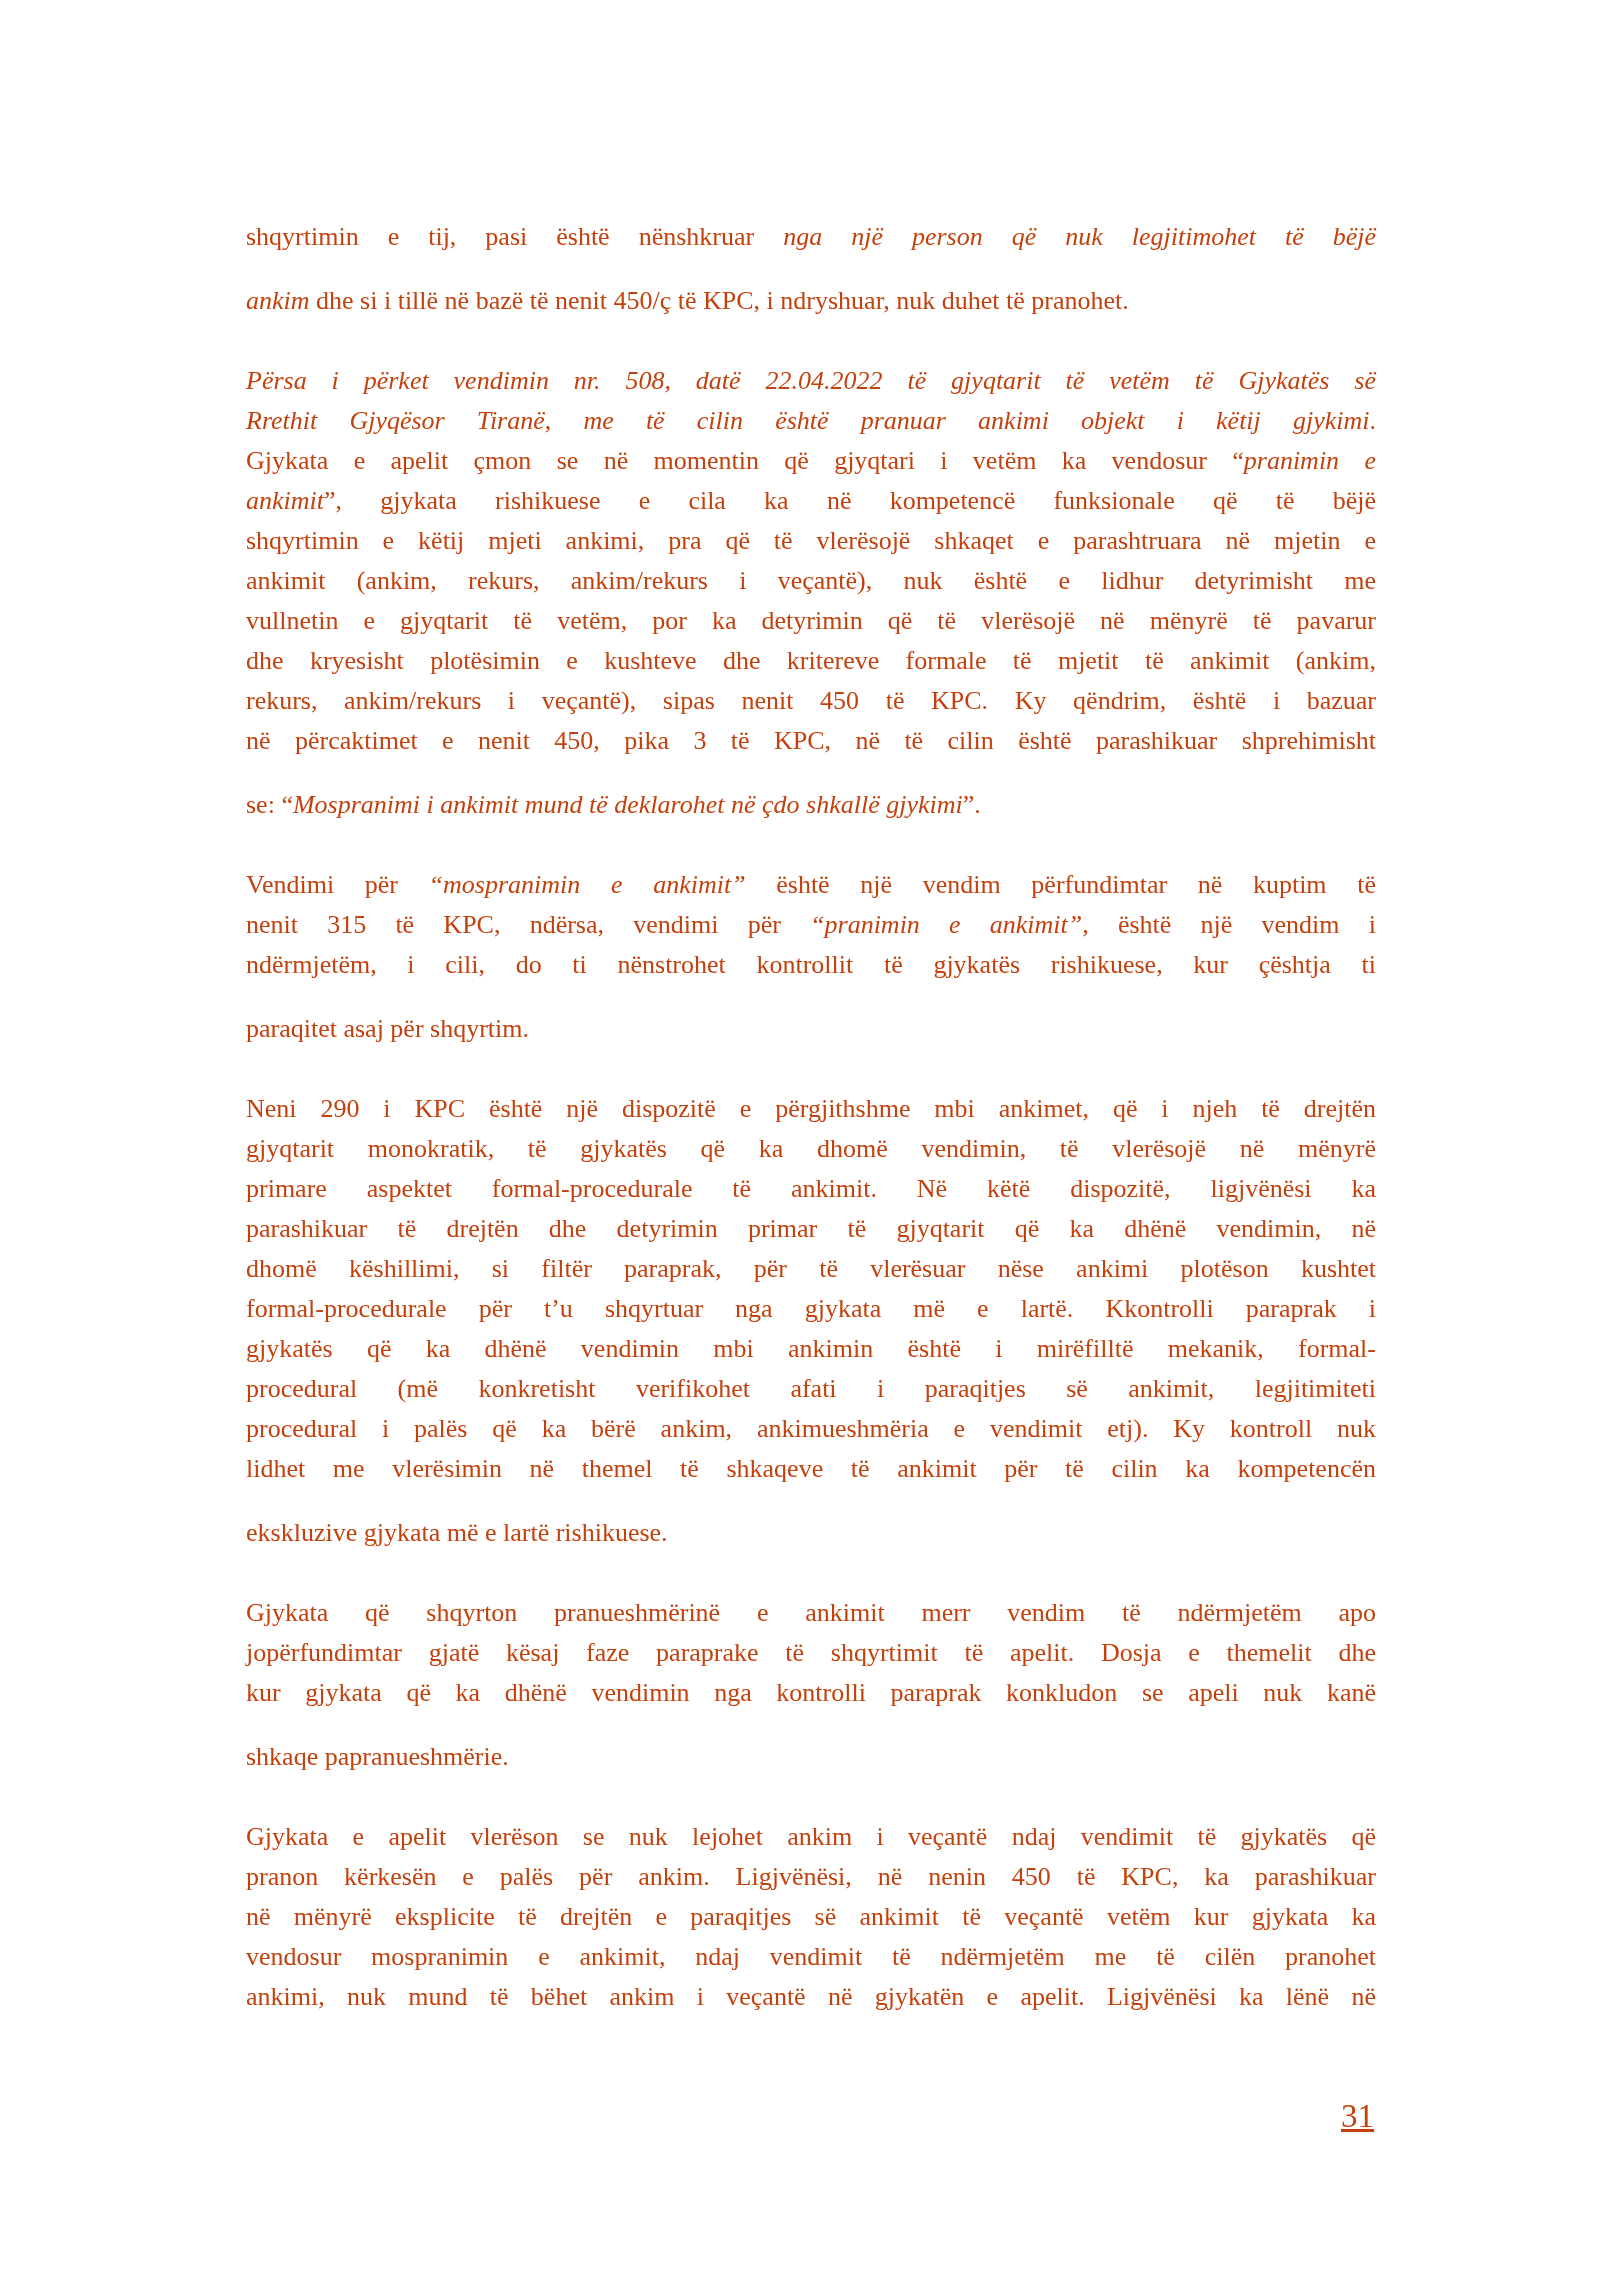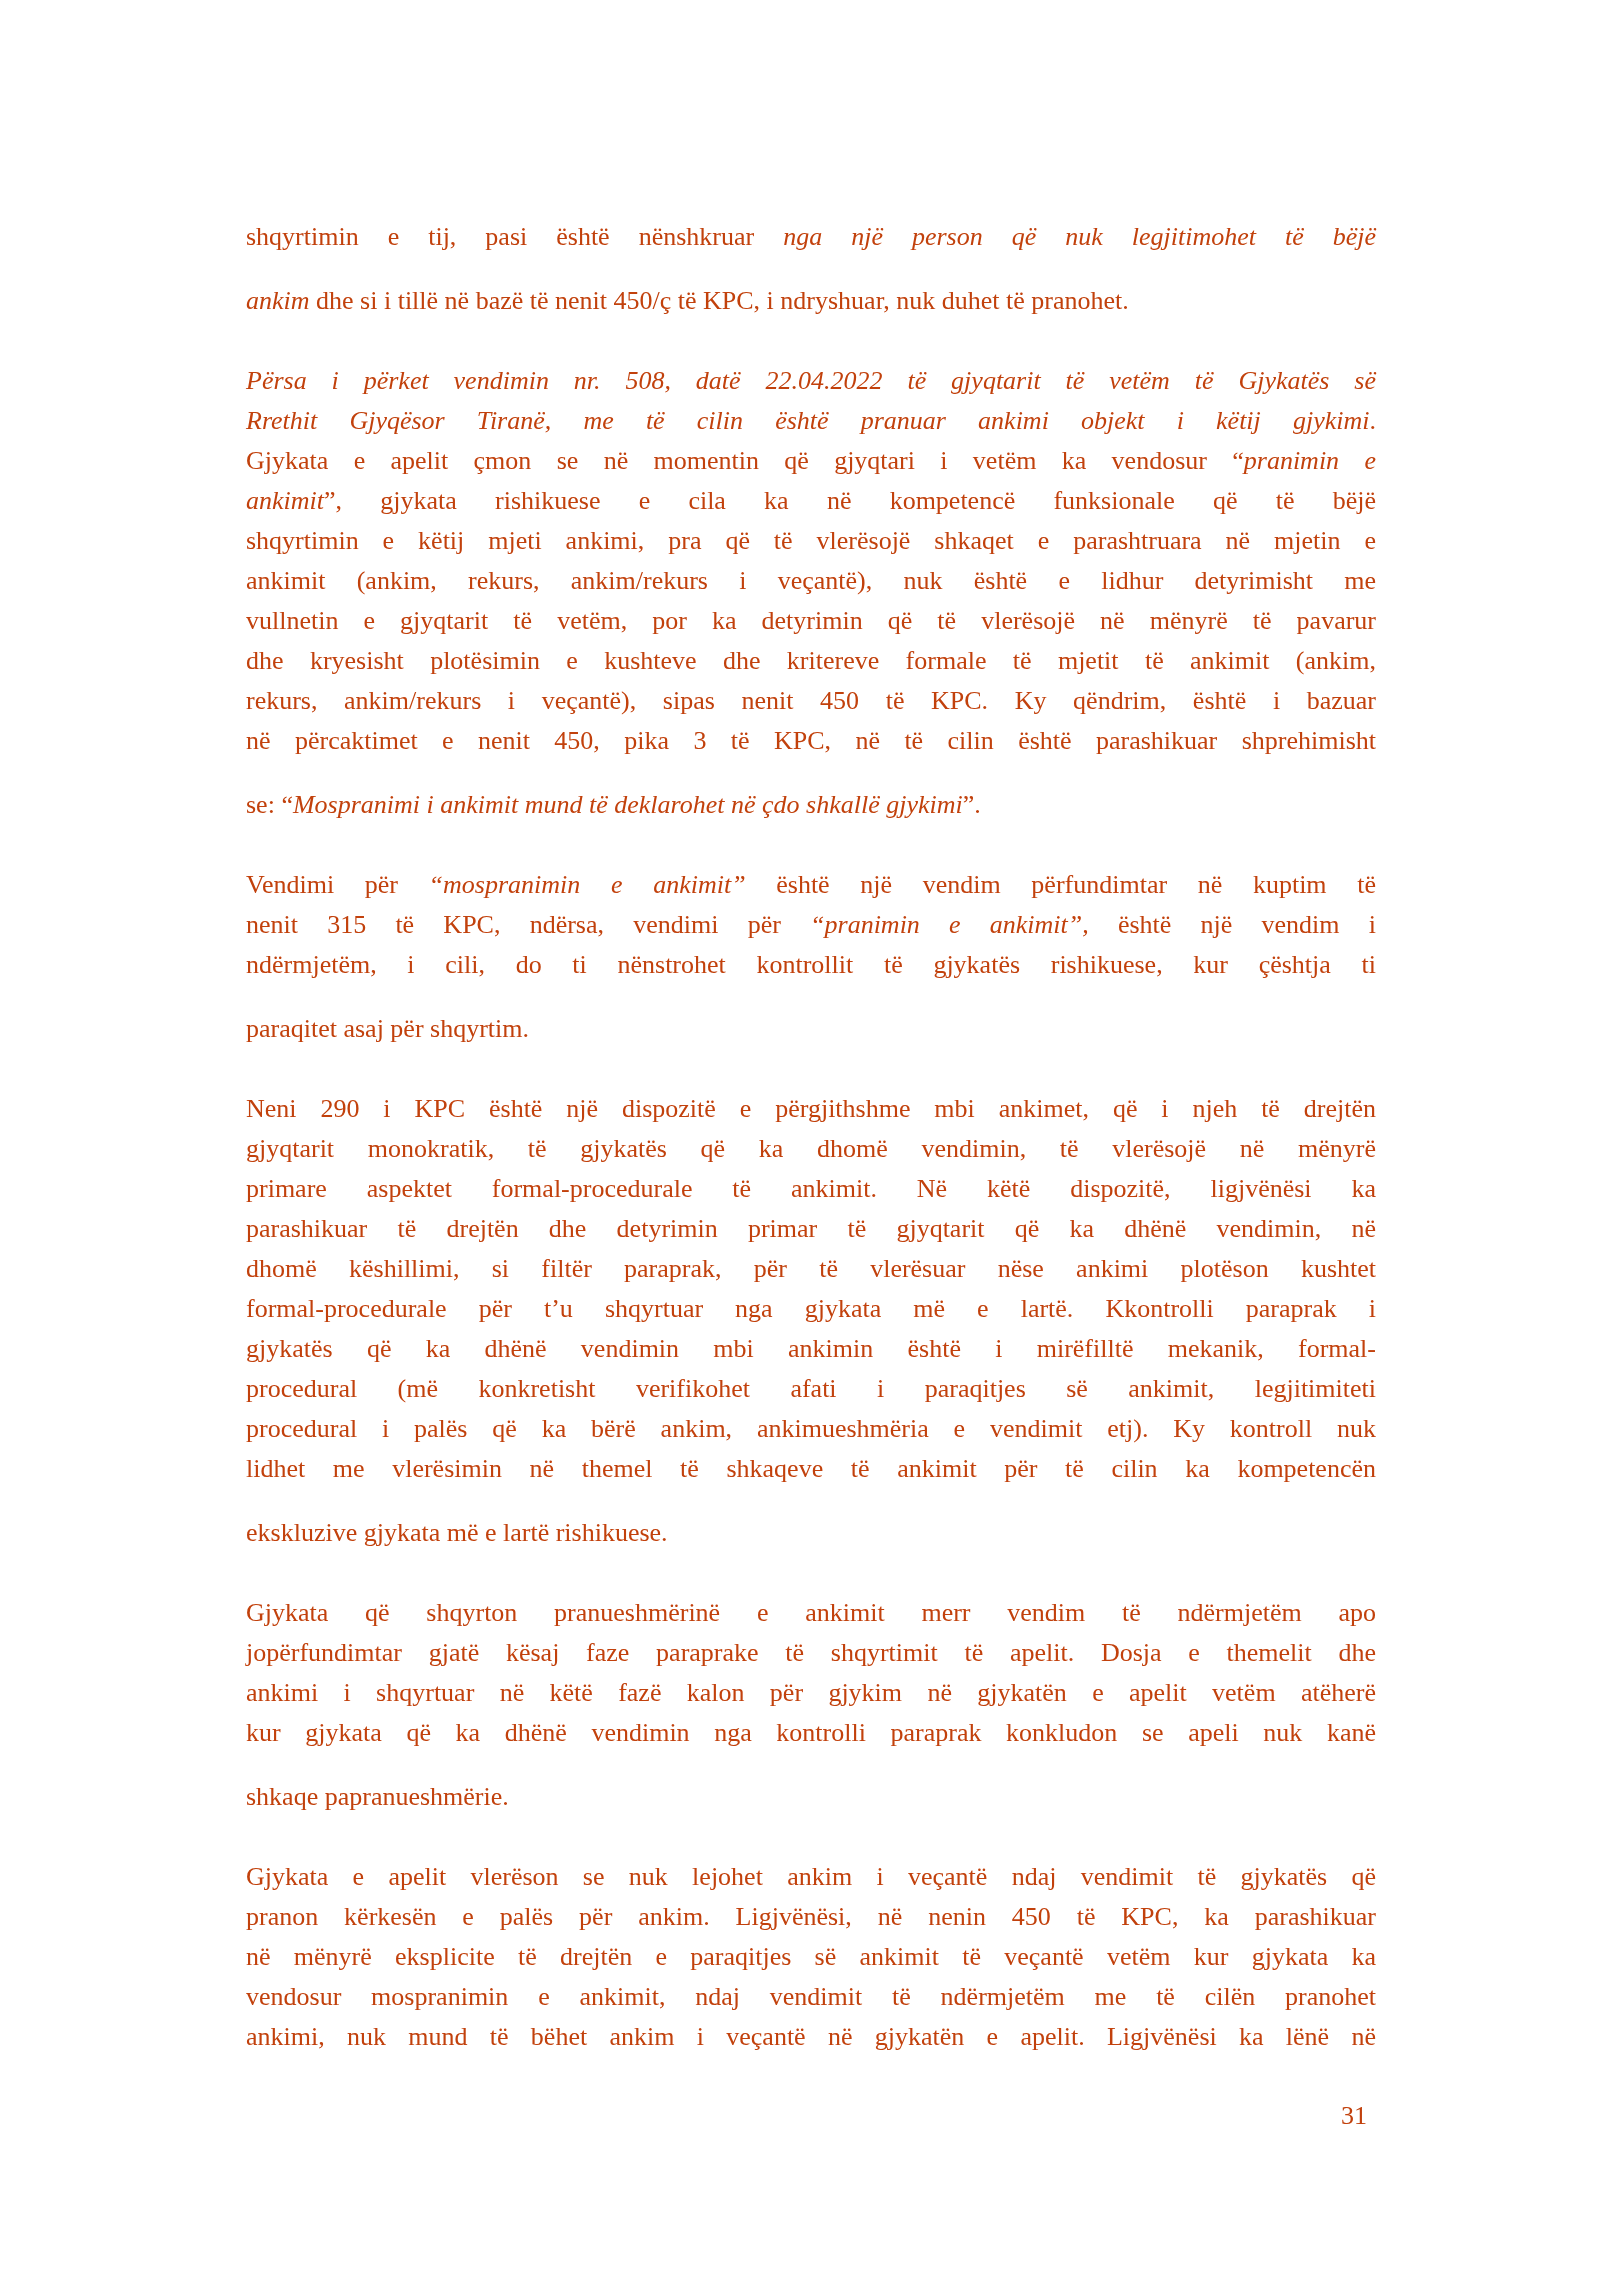--- a/index.html
+++ b/index.html
@@ -8,22 +8,23 @@
     position: absolute; left: 0; top: 0; width: 1621px; height: 2293px; background: #ffffff;
     font-family: "Liberation Serif", "DejaVu Serif", serif; color: #c2410c;
   }
   .body-text { position: absolute; left: 246px; width: 1130px; top: 217px; }
   .para { margin: 0 0 40px 0; font-size: 26px; line-height: 40px; }
   .line { display: block; height: 40px; white-space: nowrap; text-align: justify; text-align-last: justify; }
   .line.last { text-align-last: left; margin-top: 24px; }
   .line span.seg { }
   .it { font-style: italic; }
   .page-number {
-    position: absolute; left: 1341px; top: 2096px; font-size: 26px; line-height: 40px;
+    position: absolute; left: 1341px; top: 2096px; font-size: 33px; line-height: 40px;
     font-family: "Liberation Serif", "DejaVu Serif", serif;
+    text-decoration: underline;
   }
 </style>
 </head>
 <body>
 
 <div class="page">
   <div class="body-text" id="body-text">
       <div class="para">
         <span class="line"><span class="seg">shqyrtimin e tij, pasi është nënshkruar </span><span class="seg it">nga një person që nuk legjitimohet të bëjë</span></span>
         <span class="line last"><span class="seg it">ankim</span><span class="seg"> dhe si i tillë në bazë të nenit 450/ç të KPC, i ndryshuar, nuk duhet të pranohet.</span></span>
@@ -56,21 +57,20 @@
         <span class="line"><span class="seg">formal-procedurale për t’u shqyrtuar nga gjykata më e lartë. Kkontrolli paraprak i</span></span>
         <span class="line"><span class="seg">gjykatës që ka dhënë vendimin mbi ankimin është i mirëfilltë mekanik, formal-</span></span>
         <span class="line"><span class="seg">procedural (më konkretisht verifikohet afati i paraqitjes së ankimit, legjitimiteti</span></span>
         <span class="line"><span class="seg">procedural i palës që ka bërë ankim, ankimueshmëria e vendimit etj). Ky kontroll nuk</span></span>
         <span class="line"><span class="seg">lidhet me vlerësimin në themel të shkaqeve të ankimit për të cilin ka kompetencën</span></span>
         <span class="line last"><span class="seg">ekskluzive gjykata më e lartë rishikuese.</span></span>
       </div>
       <div class="para">
         <span class="line"><span class="seg">Gjykata që shqyrton pranueshmërinë e ankimit merr vendim të ndërmjetëm apo</span></span>
         <span class="line"><span class="seg">jopërfundimtar gjatë kësaj faze paraprake të shqyrtimit të apelit. Dosja e themelit dhe</span></span>
-        <span class="line"><span class="seg">ankimi i shqyrtuar në këtë fazë kalon për gjykim në gjykatën e apelit vetëm atëherë</span></span>
         <span class="line"><span class="seg">kur gjykata që ka dhënë vendimin nga kontrolli paraprak konkludon se apeli nuk kanë</span></span>
         <span class="line last"><span class="seg">shkaqe papranueshmërie.</span></span>
       </div>
       <div class="para">
         <span class="line"><span class="seg">Gjykata e apelit vlerëson se nuk lejohet ankim i veçantë ndaj vendimit të gjykatës që</span></span>
         <span class="line"><span class="seg">pranon kërkesën e palës për ankim. Ligjvënësi, në nenin 450 të KPC, ka parashikuar</span></span>
         <span class="line"><span class="seg">në mënyrë eksplicite të drejtën e paraqitjes së ankimit të veçantë vetëm kur gjykata ka</span></span>
         <span class="line"><span class="seg">vendosur mospranimin e ankimit, ndaj vendimit të ndërmjetëm me të cilën pranohet</span></span>
         <span class="line"><span class="seg">ankimi, nuk mund të bëhet ankim i veçantë në gjykatën e apelit. Ligjvënësi ka lënë në</span></span>
       </div>

